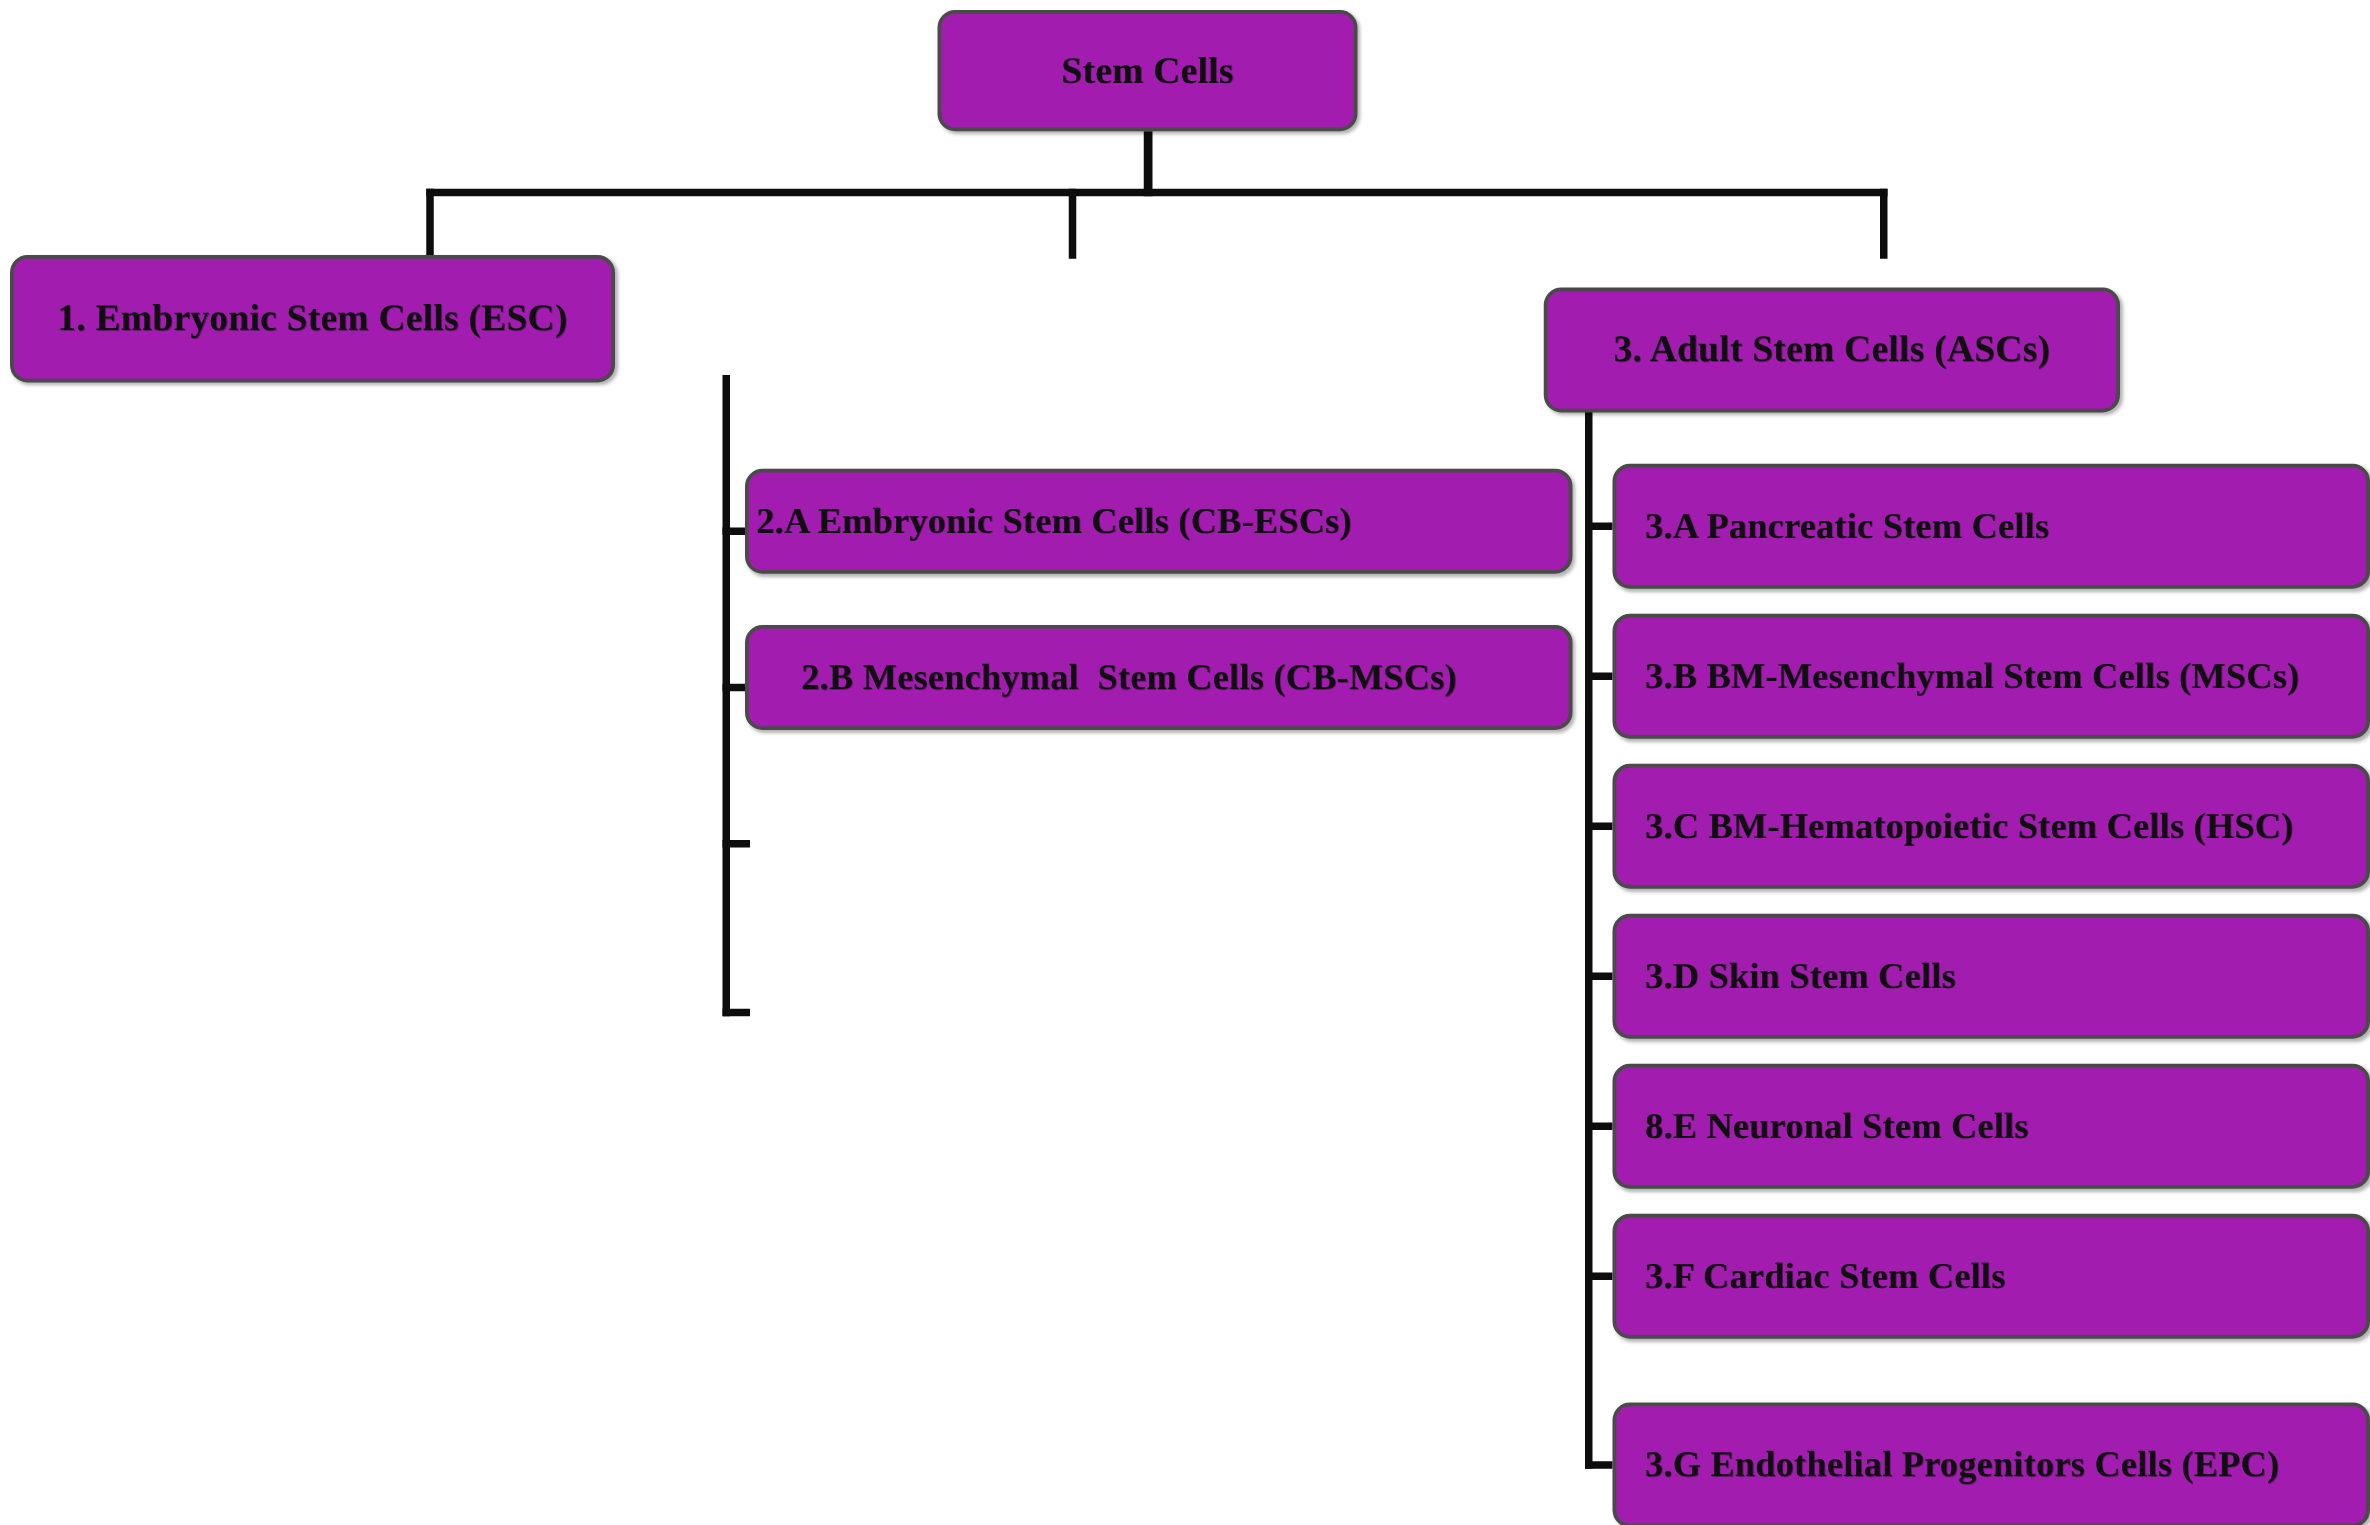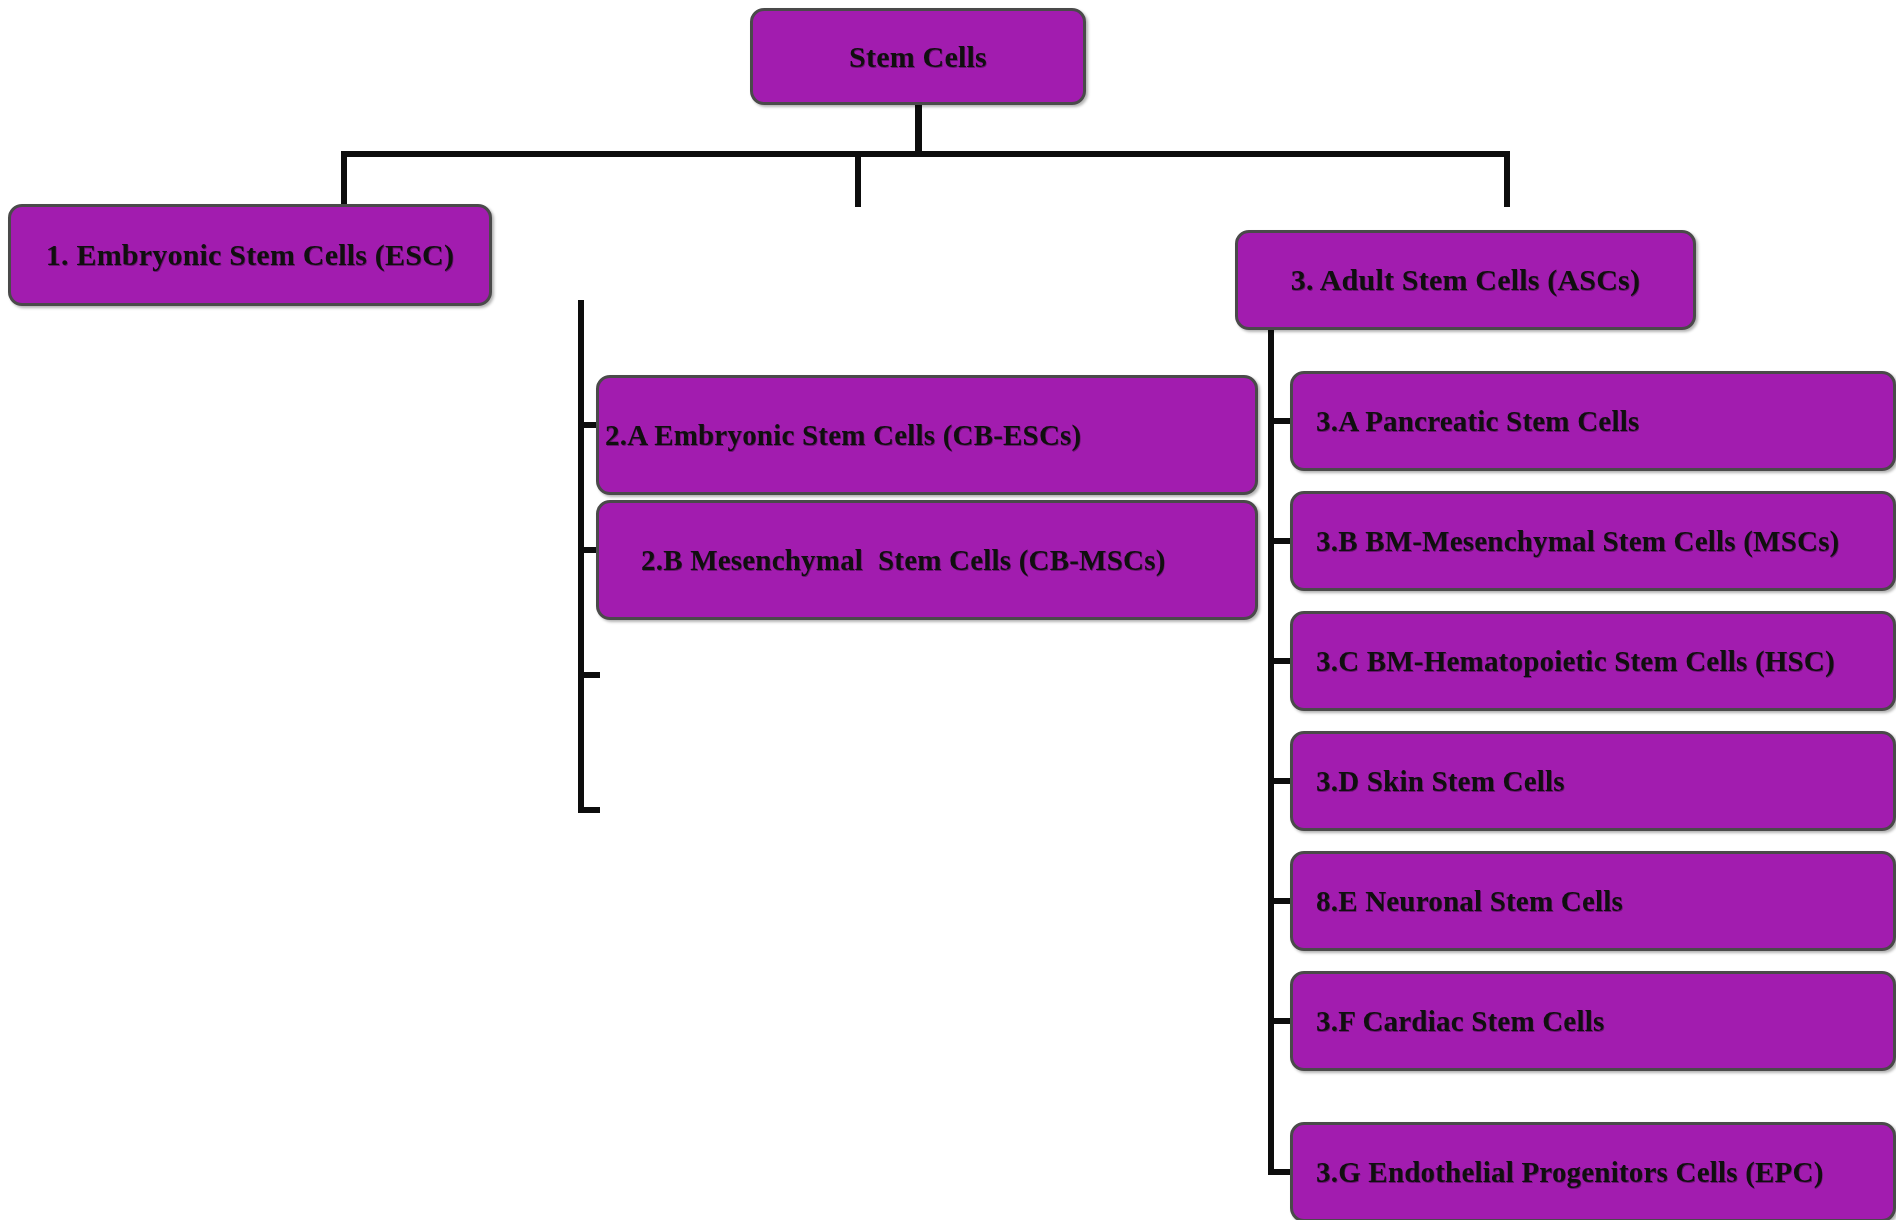--- a/index.html
+++ b/index.html
@@ -48,21 +48,21 @@
     left: 750px; top: 8px; width: 336px; height: 97px;
     font-size: 30px;
   }
   
   #node-esc   { left: 8px;    top: 204px; width: 484px; height: 102px; font-size: 30px; }
   #node-cbsc  { left: 548px;  top: 204px; width: 663px; height: 100px; font-size: 30px; }
   #node-asc   { left: 1235px; top: 204px; width: 461px; height: 100px; font-size: 30px; margin-top: 26px; }
 
   
   .cb-child {
-    left: 596px; width: 662px; height: 120px;
+    left: 596px; width: 662px; height: 84px;
     font-size: 29px;
     padding-left: 6px;
   }
   
   .asc-child {
     left: 1290px; width: 606px; height: 100px;
     font-size: 29px;
     padding-left: 23px;
   }
 

